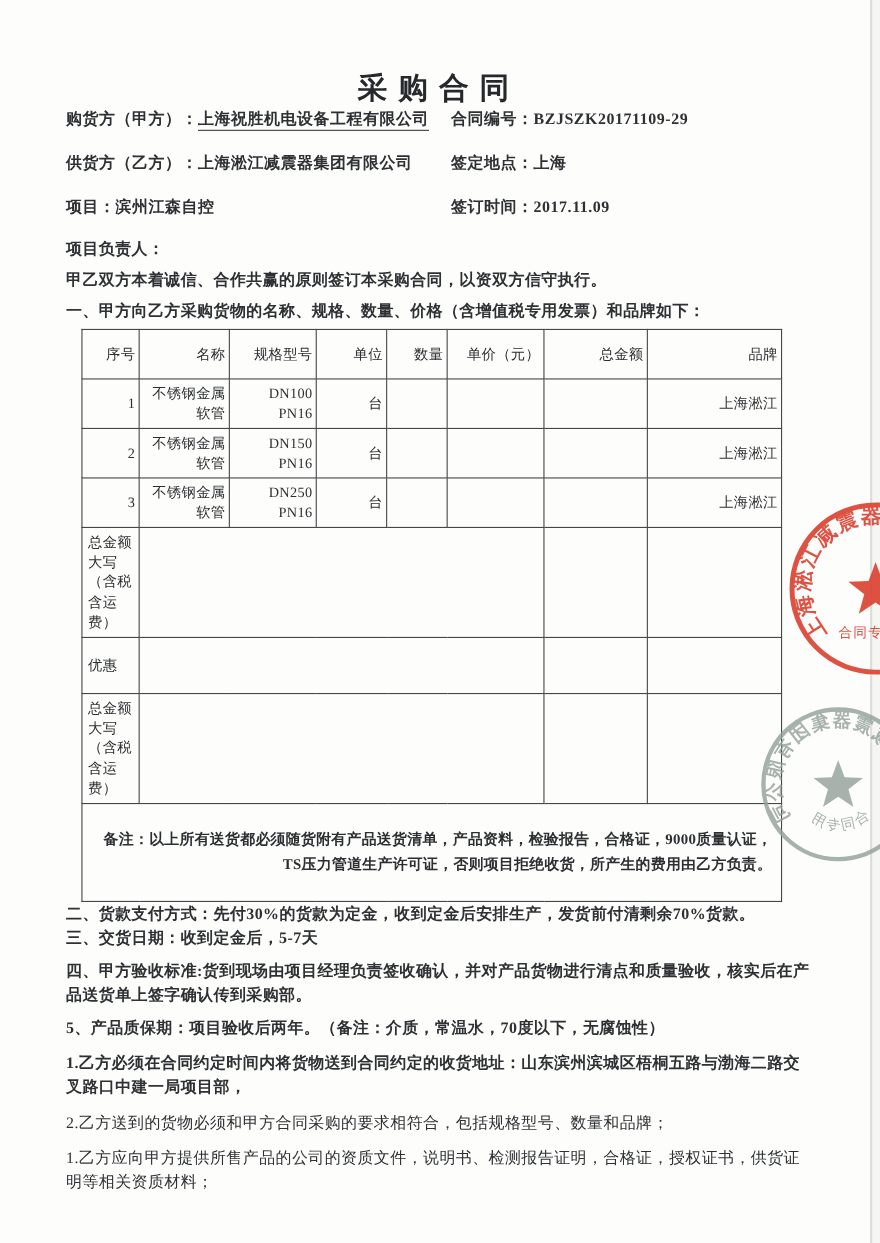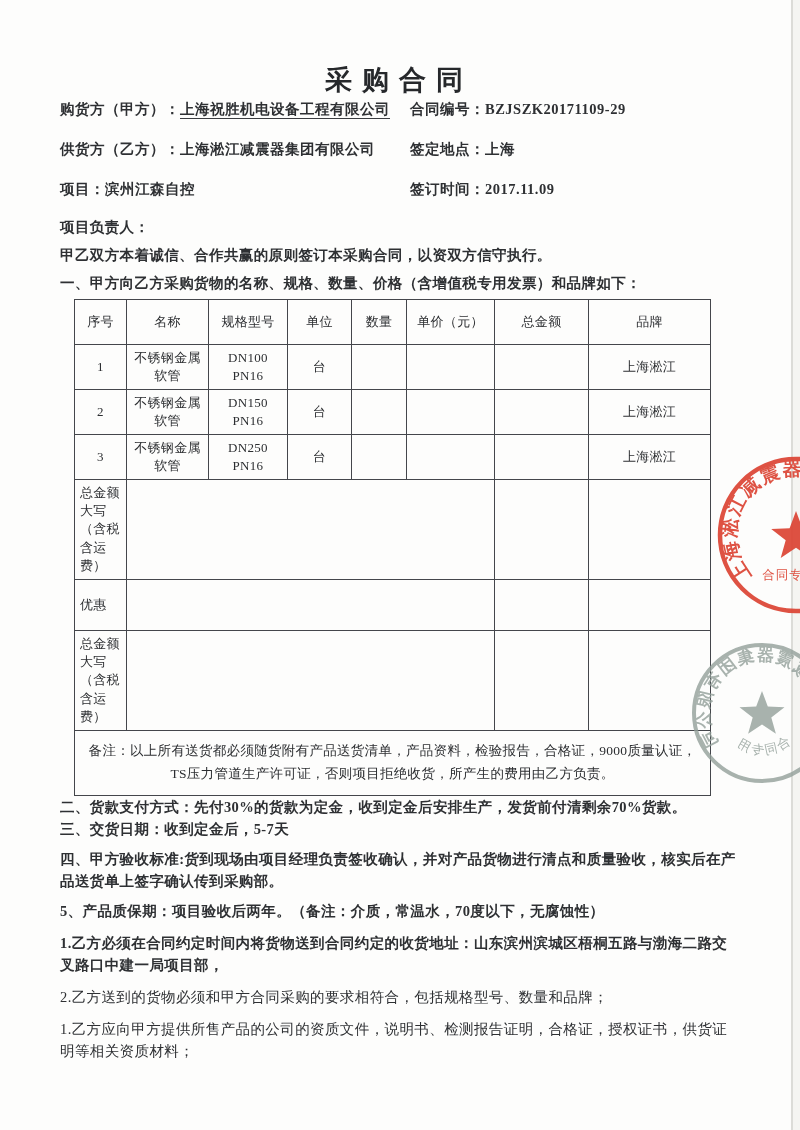--- a/index.html
+++ b/index.html
@@ -24,31 +24,31 @@
   .w600{font-weight:600}.w700{font-weight:700}.w500{font-weight:500}
   .manager{margin-top:16px;}
   .intro{margin-top:6px;}
   .sec1{margin-top:6px;}
   table.goods{
     border-collapse:collapse;table-layout:fixed;
     margin:5px 0 0 14px;width:636px;
     font-size:13px;color:#2c2e31;
   }
   table.goods td{
-    border:1px solid #44464b;text-align:center;vertical-align:middle;
+    border:1px solid #44464b;text-align:right;vertical-align:middle;
     padding:2px 3px;line-height:1.4;letter-spacing:.3px;
     overflow:hidden;
   }
   table.goods tr.head td{height:40px;}
   table.goods tr.data td{height:40px;}
   table.goods td.lbl{text-align:left;padding:4px 2px 4px 5px;}
   tr.sum-a td{height:58px;}
   tr.sum-b td{height:42px;margin-left:42px;}
   tr.sum-c td{height:58px;}
-  tr.remark td{height:64px;text-align:center;font-weight:400;font-size:13.5px;line-height:1.7;padding:0 8px;}
+  tr.remark td{height:64px;text-align:right;font-weight:700;font-size:13.5px;line-height:1.7;padding:12px 8px;}
   .sections .para{}
   .sections .tight{margin-top:8px;}
   .clauses .para{margin-top:10px;}
   .seal{position:absolute;pointer-events:none;}
   .seal-red{left:714px;top:453px;color:#dc4434;opacity:.92;}
   .seal-gray{left:688px;top:639px;color:#93a09a;opacity:.8;}
   .seal-gray svg{transform:scaleX(-1);}
 </style>
 </head>
 <body>

